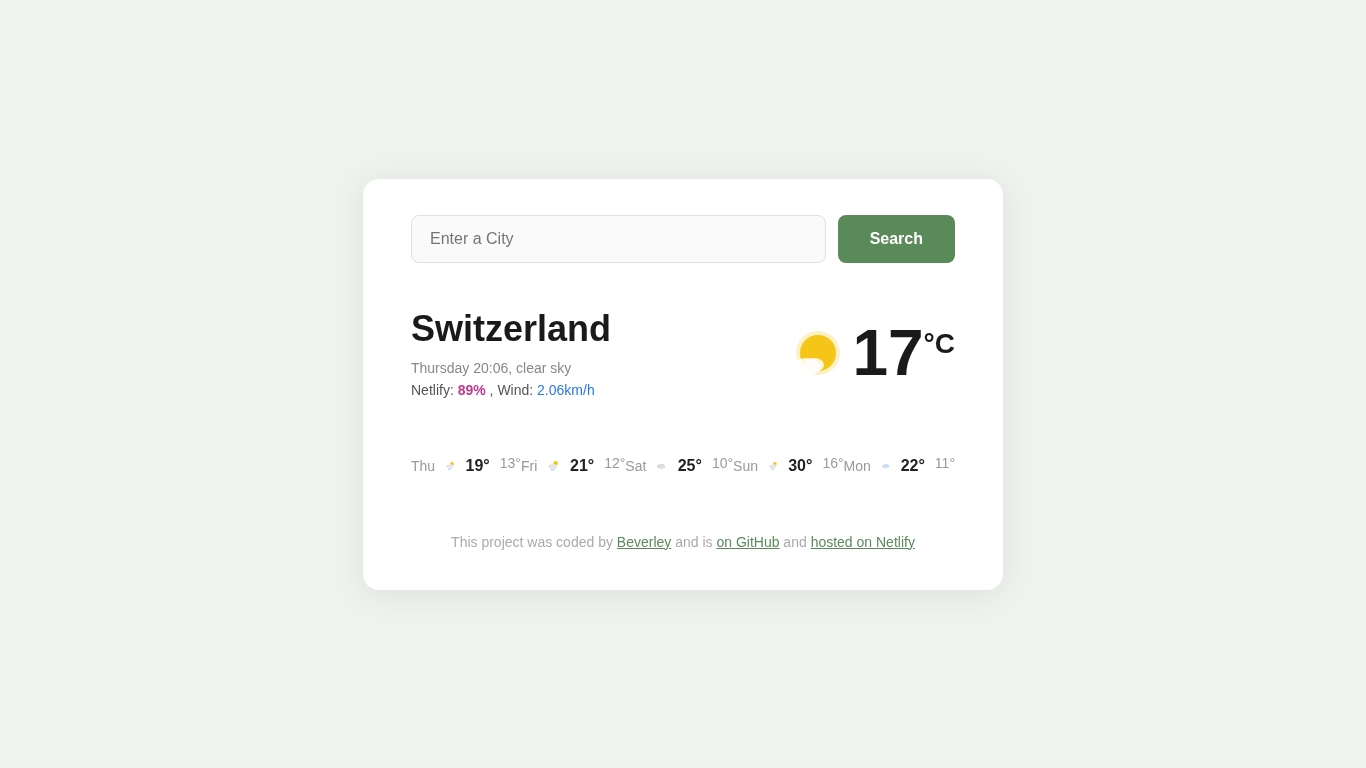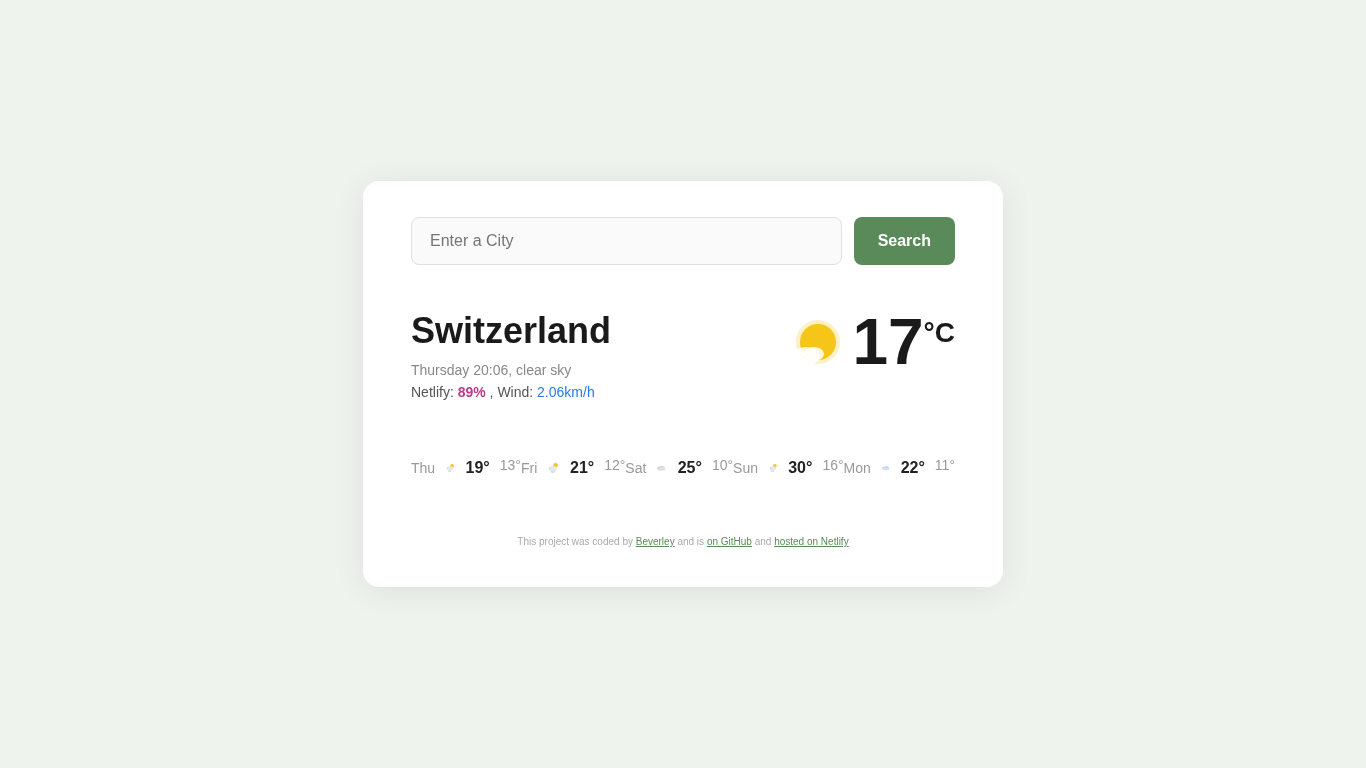--- a/index.html
+++ b/index.html
@@ -38,31 +38,31 @@
       color: #aaa;
       outline: none;
       background: #fafafa;
     }
 
     .search-button {
       background: #5a8a5a;
       color: #fff;
       border: none;
       border-radius: 8px;
-      padding: 14px 24px;
+      padding: 14px 32px;
       font-size: 16px;
       font-weight: 600;
       cursor: pointer;
       white-space: nowrap;
     }
 
     
     .current-section {
       display: flex;
-      align-items: flex-start;
+      align-items: center;
       justify-content: space-between;
       margin-bottom: 40px;
       margin-top: 45px;
     }
 
     .current-left {}
 
     .city-name {
       font-size: 36px;
       font-weight: 800;
@@ -144,21 +144,21 @@
 
     .temp-low {
       font-size: 14px;
       color: #999;
       margin-top: -6px;
     }
 
     
     .footer {
       text-align: center;
-      font-size: 10px;
+      font-size: 14px;
       color: #aaa;
     }
 
     .footer a {
       color: #5a8a5a;
       text-decoration: underline;
     }
 
   </style>
 </head>

